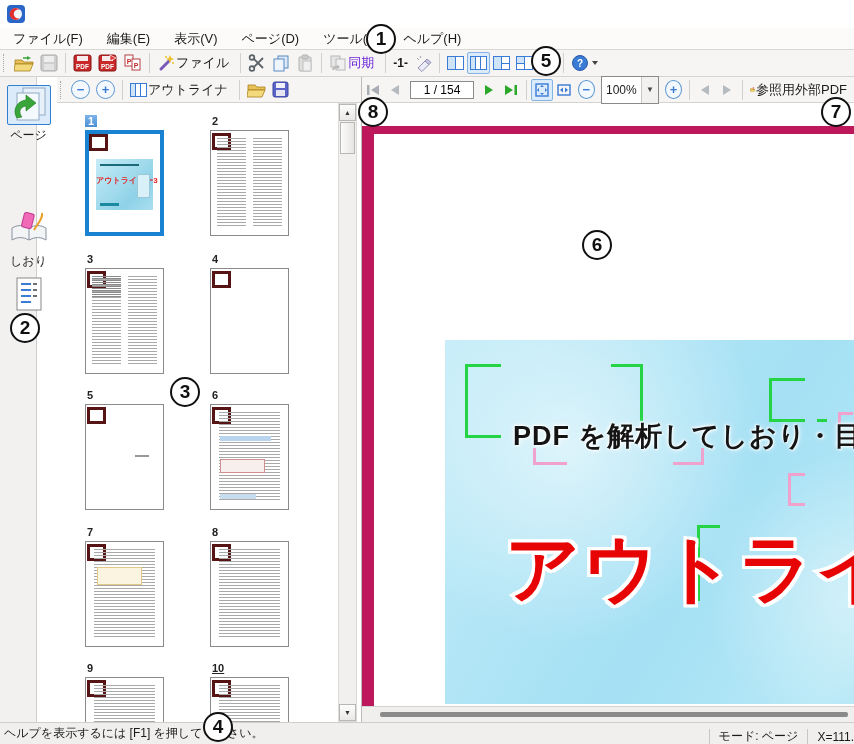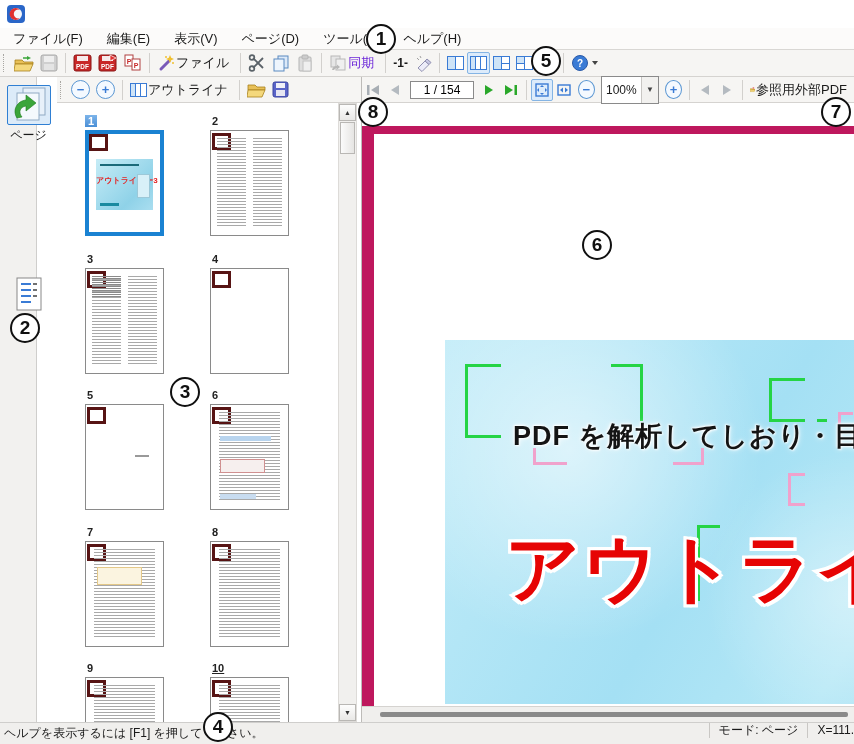--- a/index.html
+++ b/index.html
@@ -84,21 +84,21 @@
                text-shadow:0 0 6px rgba(255,255,255,.95),1px 1px 2px rgba(255,255,255,.9),-1px -1px 2px rgba(255,255,255,.9);}
   #pv-logo{position:absolute;left:60px;top:180px;font-size:74px;font-weight:900;color:#e60404;white-space:nowrap;
            letter-spacing:2px;-webkit-text-stroke:6px #ffffff;paint-order:stroke fill;
            text-shadow:0 0 2px #fff,3px 3px 0 #fff,-3px -3px 0 #fff,3px -3px 0 #fff,-3px 3px 0 #fff;}
   #pv-hscroll{position:absolute;left:0;top:580px;width:492px;height:16px;background:#f0efed;border-top:1px solid #d5d3d0;box-sizing:border-box;}
   #pv-hthumb{position:absolute;left:18px;top:5px;height:5px;width:468px;background:#8a8a8a;border-radius:2px;}
   
   #statusbar{left:0;top:722px;width:854px;height:22px;background:#f0efed;border-top:1px solid #cfcecc;
              display:flex;align-items:center;box-sizing:border-box;font-size:12px;}
   #status-left{margin-left:4px;white-space:nowrap;}
-  #status-right{position:absolute;right:0;top:0;height:100%;display:flex;align-items:flex-start;}
+  #status-right{position:absolute;right:0;top:0;height:100%;display:flex;align-items:flex-end;}
   .st-cell{padding:0 9px;height:70%;display:flex;align-items:center;border-left:1px solid #c9c7c4;white-space:nowrap;}
   
   .anno{position:absolute;width:30px;height:30px;border-radius:50%;border:2px solid #101010;background:#fff;
         display:flex;align-items:center;justify-content:center;font-size:19px;font-weight:bold;color:#101010;
         box-sizing:border-box;z-index:60;}
   
   .circle-btn{width:17px;height:17px;border-radius:50%;border:1px solid #5a96d2;background:#f4f9ff;color:#3a7bd5;
               display:flex;align-items:center;justify-content:center;font-size:13px;font-weight:bold;line-height:1;}
   .tri{width:0;height:0;display:inline-block;}
   .page-field{width:64px;height:18px;background:#fff;border:1px solid #8a8a8a;font-size:12px;text-align:center;
@@ -270,20 +270,31 @@
     <div class="sb-item" style="top:8px;">
       <span class="sb-icon sel">
         <svg width="40" height="36" viewBox="0 0 40 36">
           <rect x="14" y="2" width="22" height="27" fill="#e8f1fa" stroke="#90aac4"></rect>
           <rect x="8" y="7" width="22" height="27" fill="#f4f9fd" stroke="#90aac4"></rect>
           <path d="M8,32 C3,24 8,15 17,14 l0,-5 10,8 -10,8 0,-5 C11,21 9,26 13,31 z" fill="#3aa53a" stroke="#1d7a1d" stroke-width=".6"></path>
         </svg>
       </span>
       <div class="sb-label">ページ</div>
     </div>
+    <div class="sb-item" style="top:132px;">
+      <span class="sb-icon">
+        <svg width="40" height="38" viewBox="0 0 40 38">
+          <path d="M3,30 Q11,25 20,30 Q29,25 37,30 L37,18 Q29,13 20,18 Q11,13 3,18 z" fill="#f2f4f6" stroke="#8a94a0"></path>
+          <line x1="20" y1="18" x2="20" y2="30" stroke="#8a94a0"></line>
+          <path d="M25,20 C30,12 34,8 33,3" fill="none" stroke="#e8a02a" stroke-width="2"></path>
+          <rect x="14" y="3" width="10" height="15" rx="2" fill="#f06ab8" stroke="#c03890" transform="rotate(14 19 10)"></rect>
+        </svg>
+      </span>
+      <div class="sb-label">しおり</div>
+    </div>
     <div class="sb-item" style="top:198px;">
       <span class="sb-icon">
         <svg width="40" height="38" viewBox="0 0 40 38">
           <rect x="8" y="2" width="24" height="32" fill="#fff" stroke="#888"></rect>
           <line x1="12" y1="8" x2="22" y2="8" stroke="#3a7bd5" stroke-width="2"></line>
           <line x1="12" y1="14" x2="22" y2="14" stroke="#3a7bd5" stroke-width="2"></line>
           <line x1="12" y1="20" x2="22" y2="20" stroke="#3a7bd5" stroke-width="2"></line>
           <line x1="12" y1="26" x2="22" y2="26" stroke="#3a7bd5" stroke-width="2"></line>
           <line x1="24" y1="8" x2="28" y2="8" stroke="#333" stroke-width="1.4"></line>
           <line x1="24" y1="14" x2="28" y2="14" stroke="#333" stroke-width="1.4"></line>

